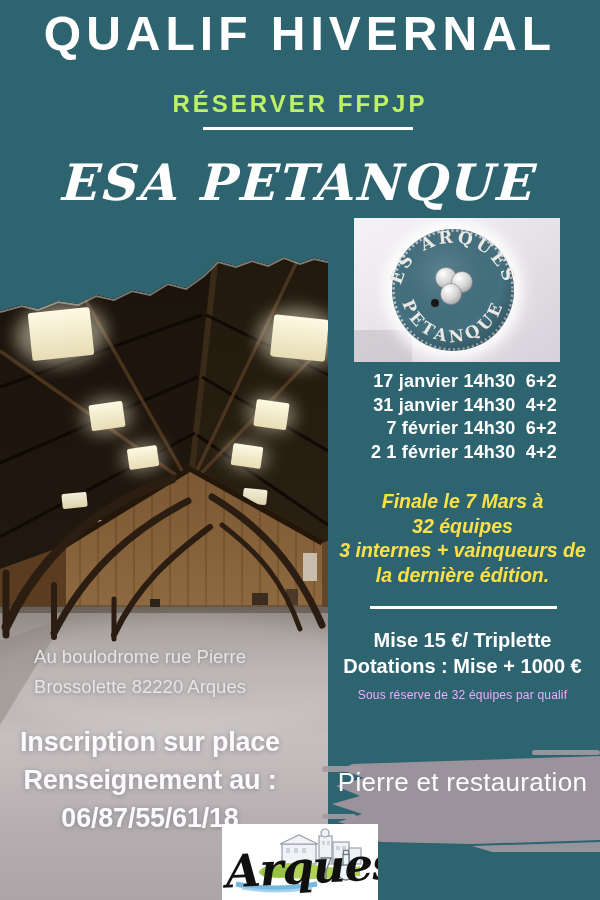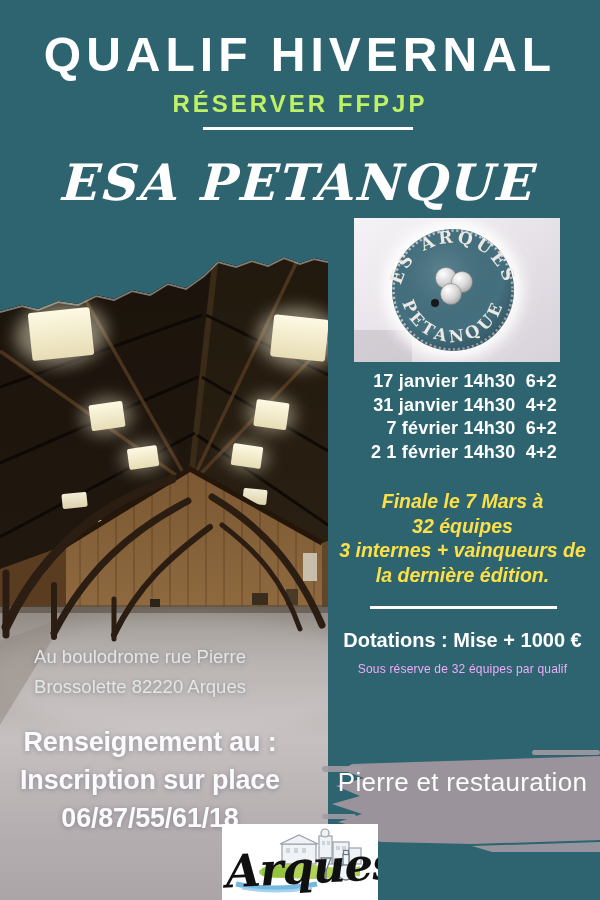--- a/index.html
+++ b/index.html
@@ -6,21 +6,21 @@
   body{
     width:600px;height:900px;position:relative;overflow:hidden;
     background:#2d6470;
     font-family:"Liberation Sans",sans-serif;
     -webkit-font-smoothing:antialiased;
   }
   .abs{position:absolute;}
 
   
   .title{
-    top:29px;left:0;width:600px;text-align:center;color:#fff;
+    top:8px;left:0;width:600px;text-align:center;color:#fff;
     font-size:48px;font-weight:700;letter-spacing:5px;line-height:52px;
   }
   .subtitle{
     top:90px;left:0;width:600px;text-align:center;color:#bef264;
     font-size:24px;font-weight:700;letter-spacing:3px;
   }
   .rule{top:127px;left:203px;width:210px;height:3px;background:#ffffff;}
   .club{
     top:152px;left:0;width:600px;text-align:center;color:#fff;
     font-family:"DejaVu Serif",serif;font-style:italic;font-weight:700;
@@ -261,22 +261,22 @@
       </g>
 
       <path d="M0,57 L22,51 L38,55 L58,47 L78,50 L96,41 L114,45 L132,36 L150,40 L168,29 L186,34 L204,21 L218,7 L236,12 L252,6 L268,11 L284,3 L300,9 L314,4 L328,7" fill="none" stroke="#d7ded9" stroke-width="2" opacity="0.5"></path>
     </svg>
 
     <div class="abs venue">
       <div>Au boulodrome rue Pierre</div>
       <div>Brossolette 82220 Arques</div>
     </div>
     <div class="abs registration">
+      <div>Inscription sur place</div>
       <div>Renseignement au :</div>
-      <div>Inscription sur place</div>
       <div>06/87/55/61/18</div>
     </div>
   </div>
 
   <div class="abs dates">
     <div>17 janvier 14h30  6+2</div>
     <div>31 janvier 14h30  4+2</div>
     <div>7 février 14h30  6+2</div>
     <div>2 1 février 14h30  4+2</div>
   </div>
@@ -284,20 +284,21 @@
   <div class="abs finale">
     <div>Finale le 7 Mars à</div>
     <div>32 équipes</div>
     <div>3 internes + vainqueurs de</div>
     <div>la dernière édition.</div>
   </div>
 
   <div class="abs divider"></div>
 
   <div class="abs fees">
+    <div class="big">Mise 15 €/ Triplette</div>
     <div class="big">Dotations : Mise + 1000 €</div>
     <div class="note">Sous réserve de 32 équipes par qualif</div>
   </div>
 
   <svg class="abs paint" width="278" height="114" viewBox="0 0 278 114">
     <path d="M 30 16 L 278 8 L 278 92 L 150 96 L 60 94 L 34 90 L 46 82 L 16 74 L 40 66 L 10 56 L 38 48 L 14 38 L 42 30 L 20 22 Z" fill="#9b939b"></path>
     <rect x="0" y="18" width="40" height="6" rx="3" fill="#a29aa2" opacity="0.9"></rect>
     <rect x="0" y="66" width="34" height="5" rx="2.5" fill="#a29aa2" opacity="0.9"></rect>
     <rect x="210" y="2" width="68" height="5" rx="2.5" fill="#a29aa2" opacity="0.9"></rect>
     <path d="M 150 98 L 278 94 L 278 104 L 170 104 Z" fill="#a29aa2" opacity="0.9"></path>

